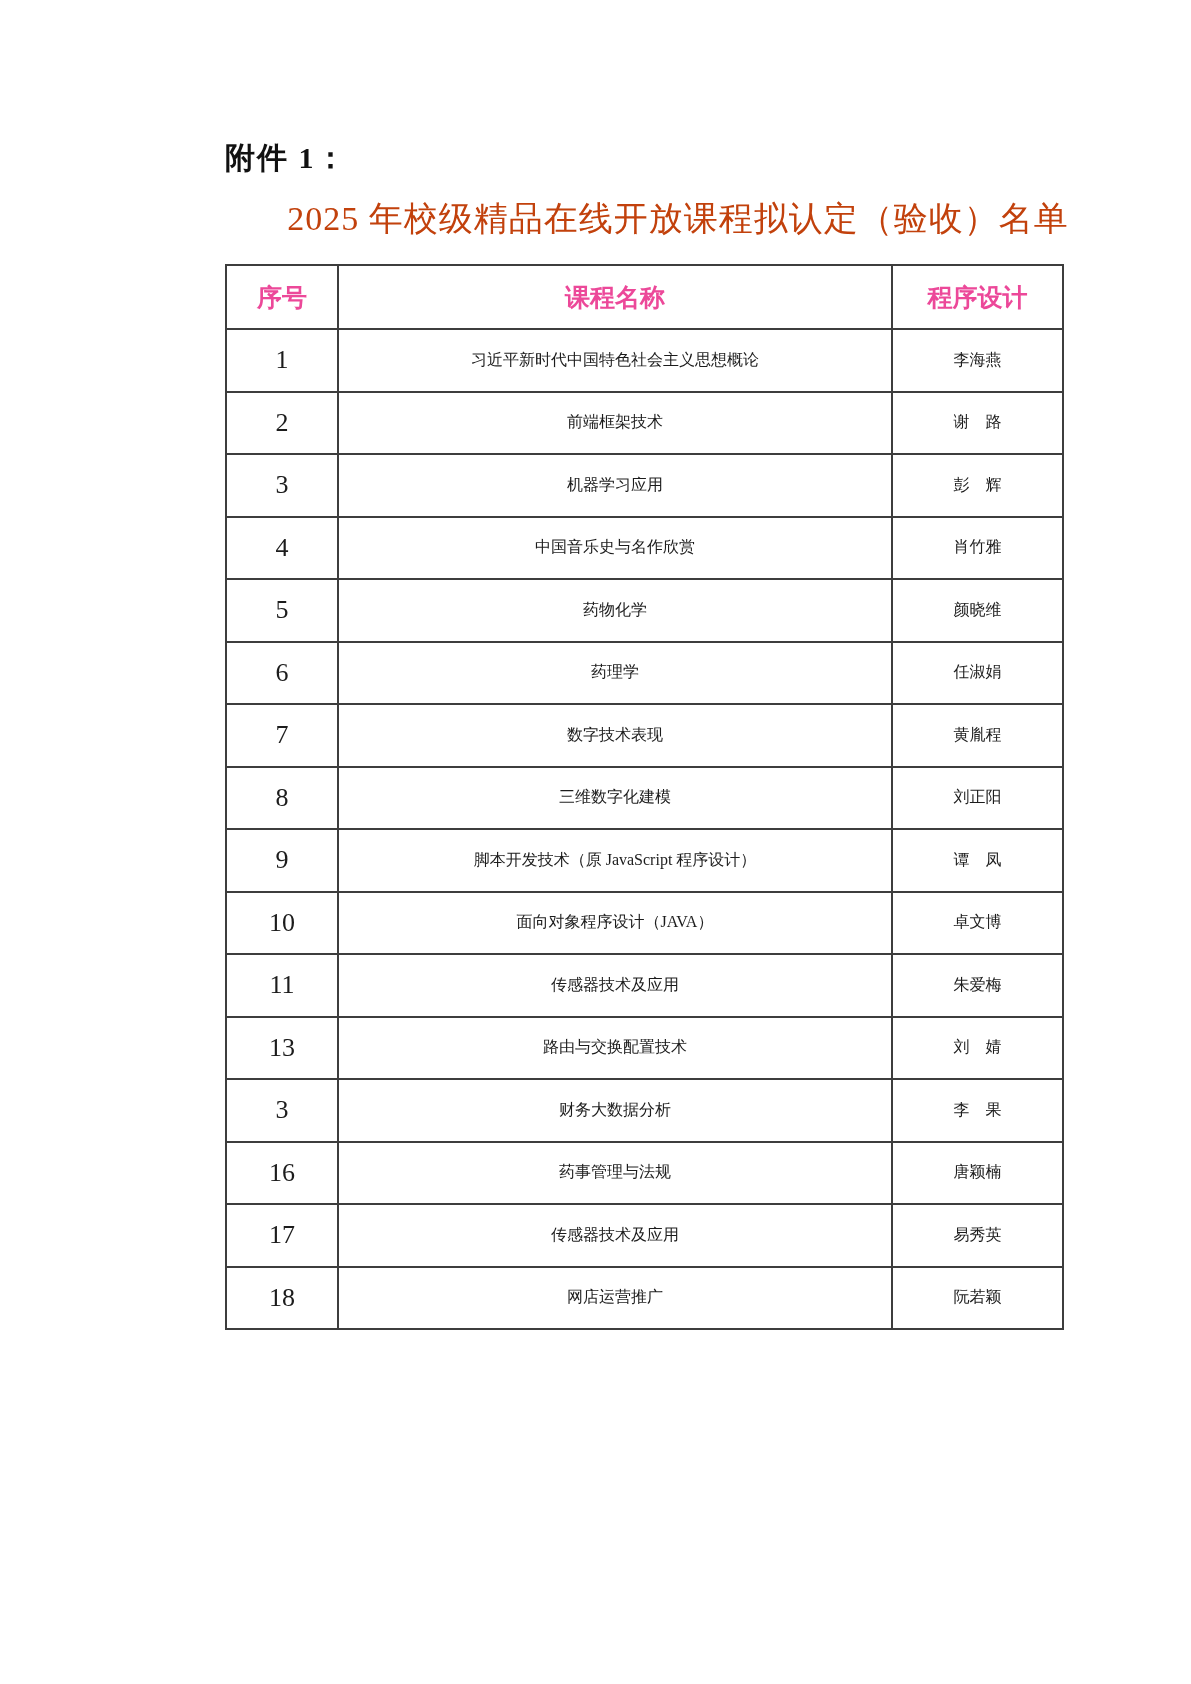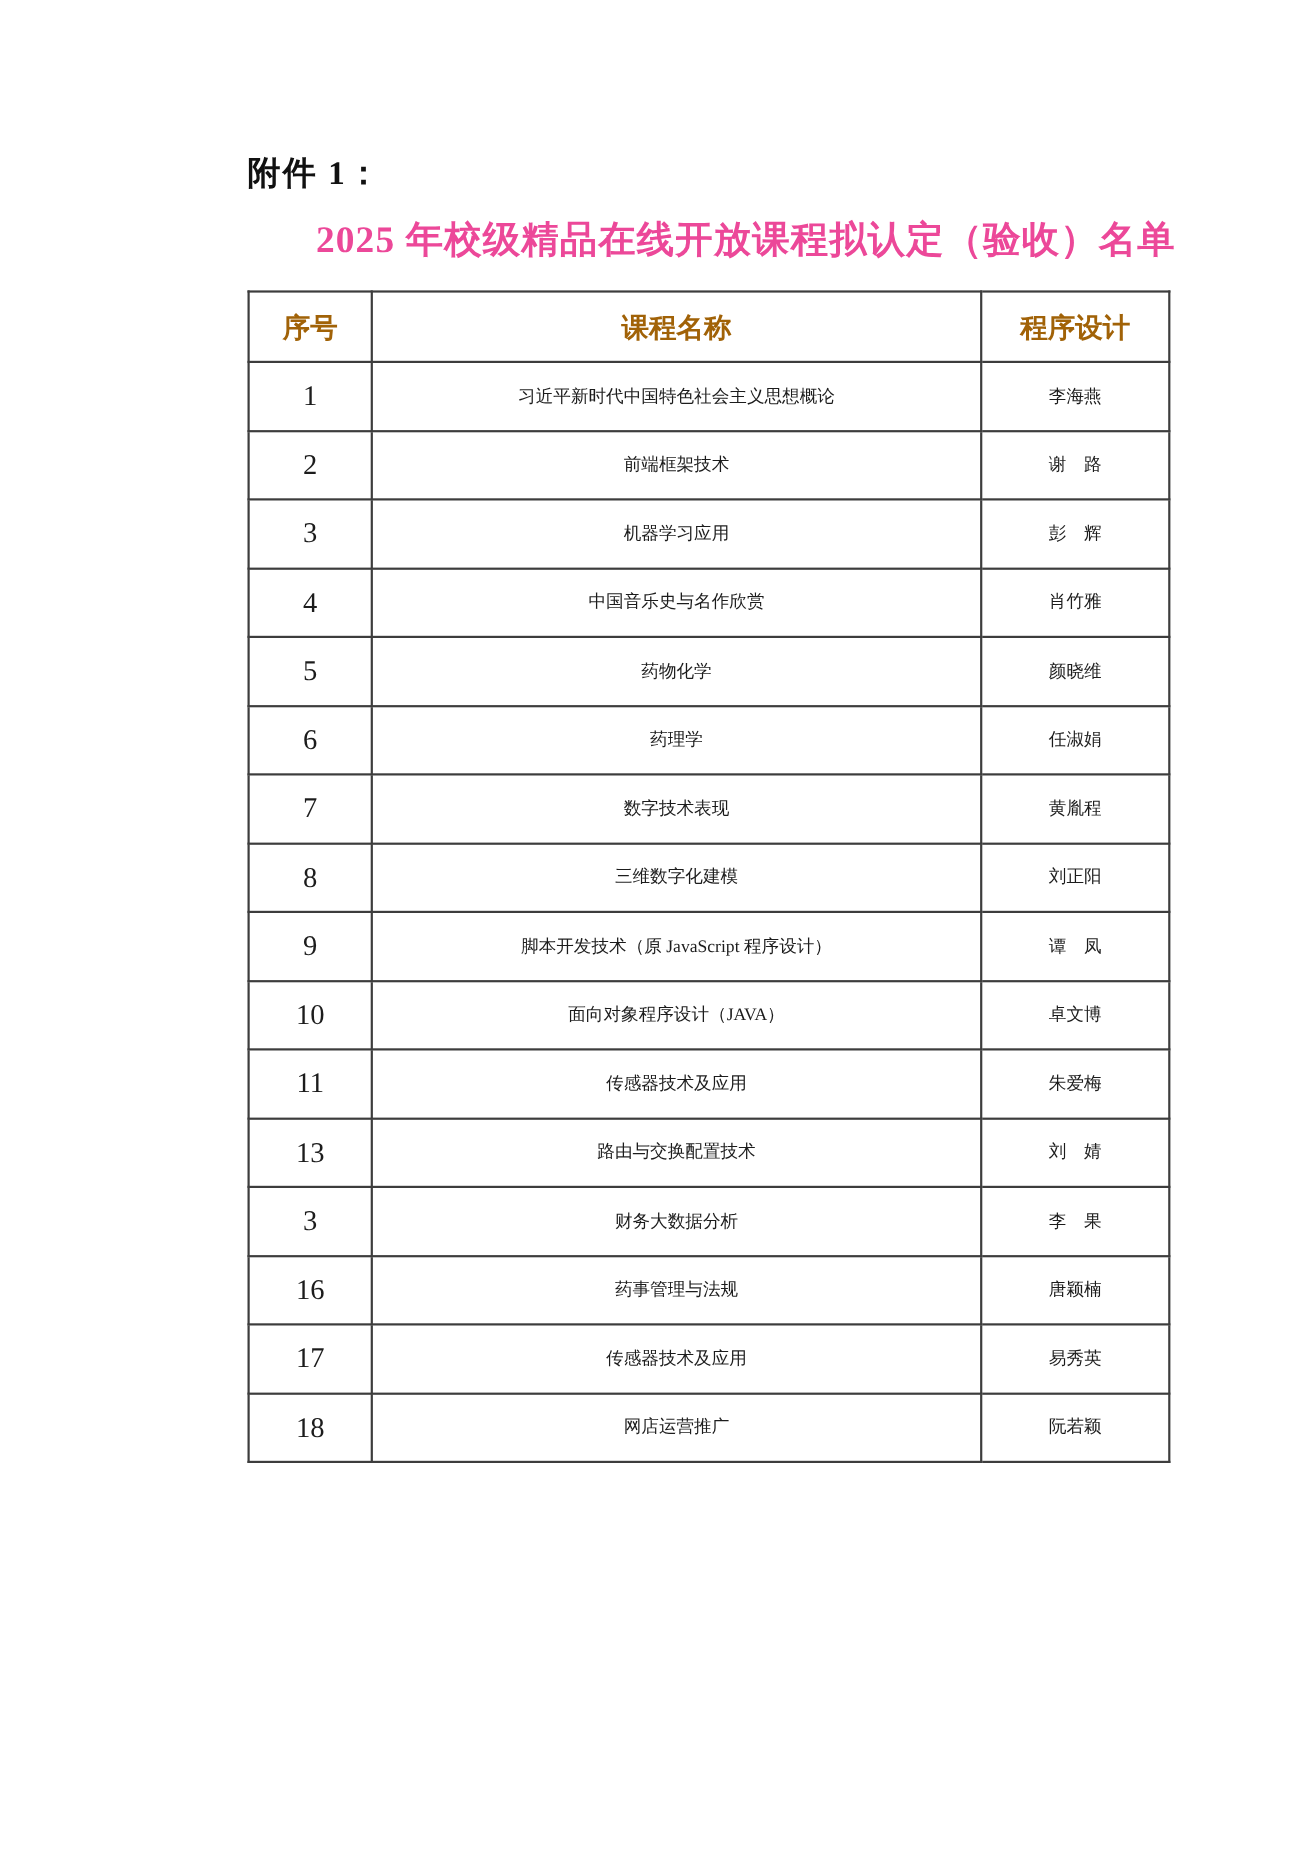--- a/index.html
+++ b/index.html
@@ -26,25 +26,25 @@
   .attachment-label {
     font-size: 30px;
     font-weight: 700;
     line-height: 40px;
     letter-spacing: 2px;
     color: #111111;
   }
   .doc-title {
     margin: 18px 0 0 0;
     font-size: 34px;
-    font-weight: 700;
+    font-weight: 400;
     line-height: 46px;
     text-align: center;
     letter-spacing: 1px;
-    color: #ec4899;
+    color: #c2410c;
     white-space: nowrap;
   }
   table.course-table {
     margin-top: 22px;
     width: 837px;
     border-collapse: collapse;
     table-layout: fixed;
   }
   .course-table col.col-no     { width: 112px; }
   .course-table col.col-course { width: 554px; }
@@ -54,21 +54,21 @@
     border: 2px solid #3d3d3d;
     text-align: center;
     vertical-align: middle;
     padding: 0 4px;
     overflow: hidden;
   }
   .course-table thead th {
     height: 62px;
     font-size: 25px;
     font-weight: 700;
-    color: #a16207;
+    color: #ec4899;
   }
   .course-table tbody td {
     height: 60.5px;
     font-size: 16px;
     font-weight: 400;
     color: #1c1c1c;
   }
   .course-table tbody td.num-cell {
     font-size: 26px;
     font-family: "Liberation Serif", "DejaVu Serif", serif;

